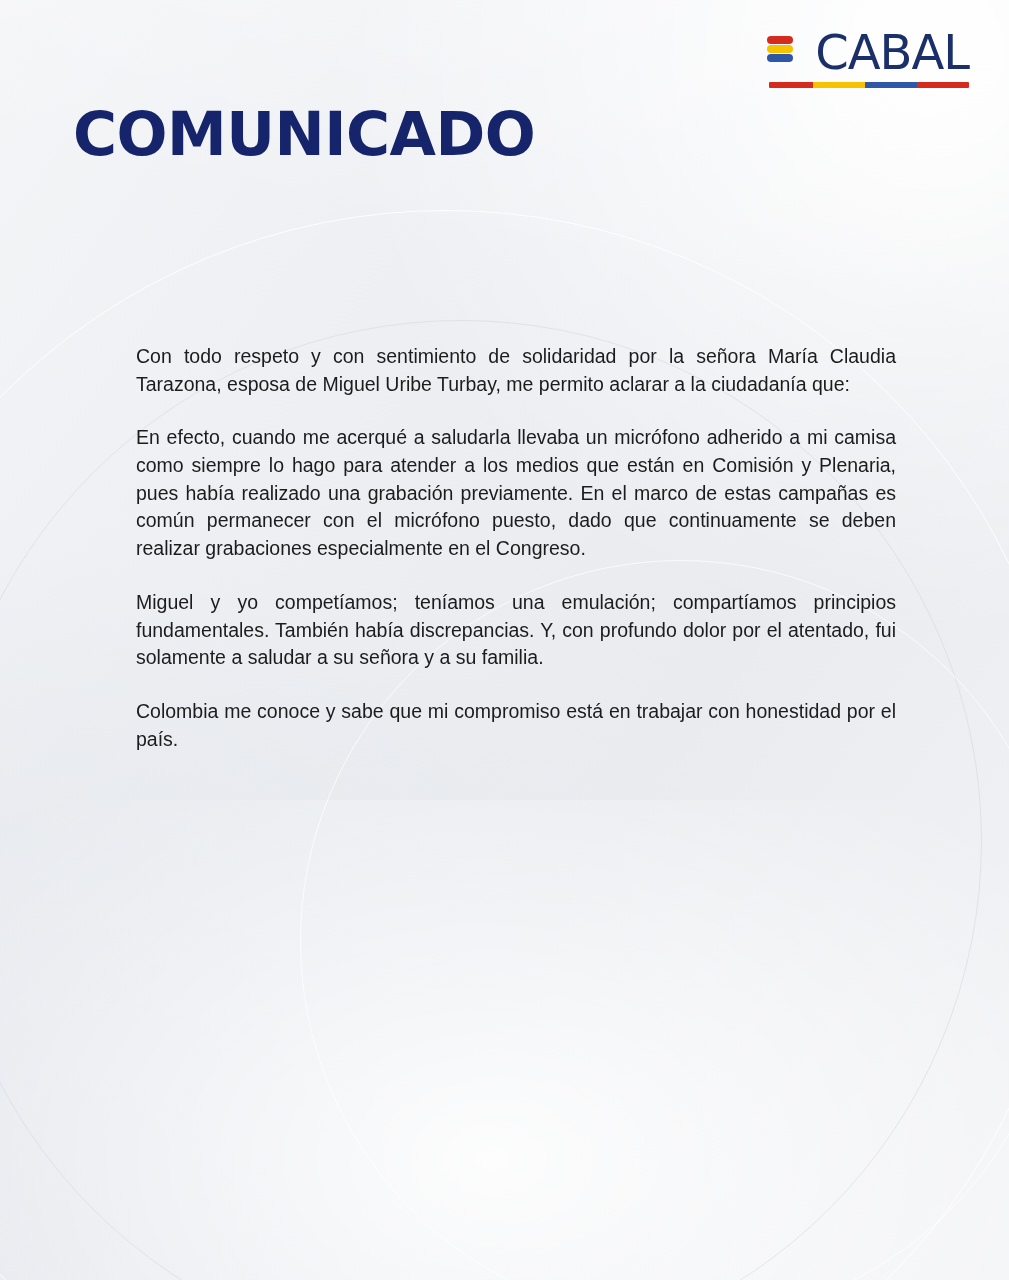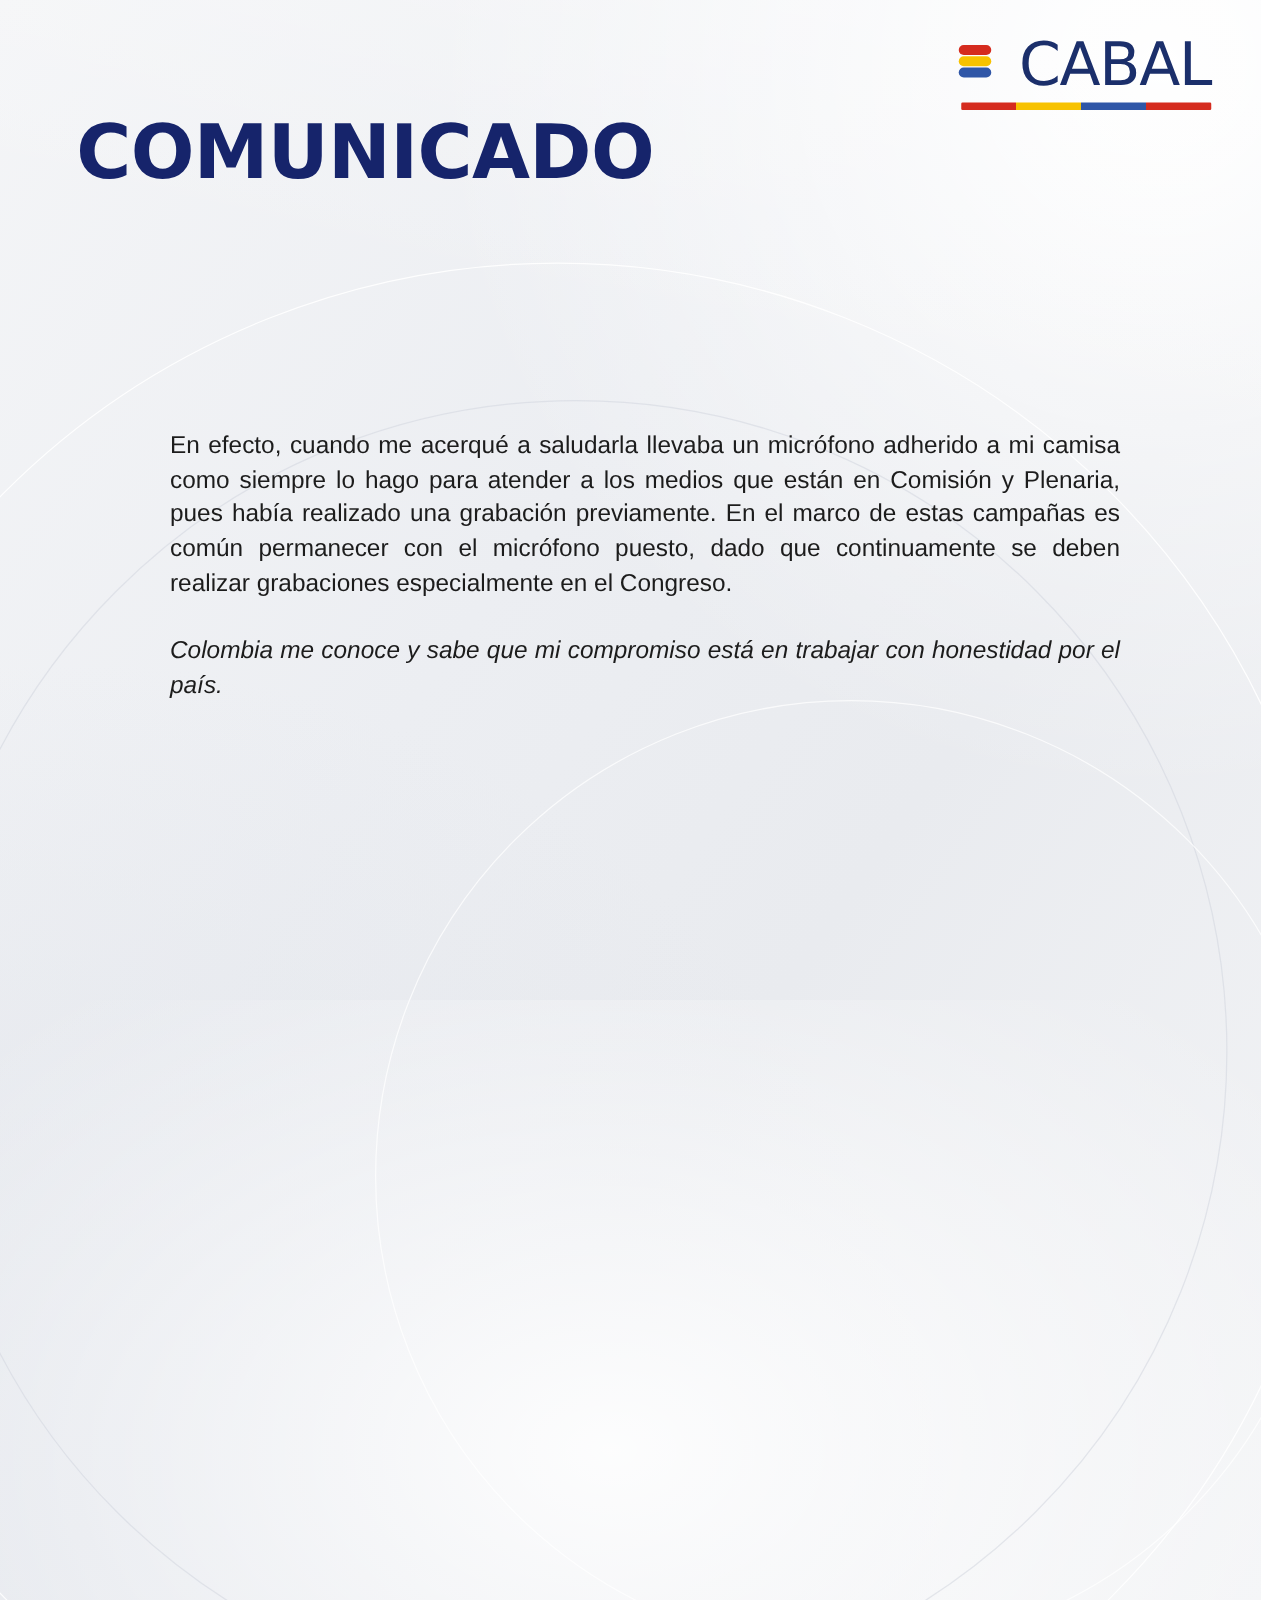--- a/index.html
+++ b/index.html
@@ -111,21 +111,21 @@
   
   .doc-title {
     position: absolute;
     left: 60px;
     top: 86px;
     font-family: "DejaVu Sans", sans-serif;
     font-weight: bold;
     font-size: 60px;
     letter-spacing: -0.5px;
     color: #16246b;
-    margin: 1px;
+    margin: 13px;
     text-transform: uppercase;
   }
 
   
   .content {
     position: absolute;
     left: 136px;
     top: 343px;
     width: 760px;
   }
@@ -133,21 +133,20 @@
     margin: 0 0 26px 0;
     font-family: "Liberation Sans", sans-serif;
     font-size: 19.5px;
     line-height: 1.42;
     color: #1c1c1c;
     text-align: justify;
     text-justify: inter-word;
   }
   .content p:last-child {
     margin-bottom: 0;
-    font-style: italic;
   }
 </style>
 </head>
 <body>
 
 <div class="page">
 
   <div class="bg-sheen"></div>
   <div class="bg-sheen2"></div>
   <div class="bg-arc a1"></div>
@@ -160,17 +159,19 @@
       <i></i>
         <i></i>
         <i></i>
     </span>
     <span class="brand-underline"></span>
   </div>
 
   <h1 class="doc-title">COMUNICADO</h1>
 
   <div class="content">
+    <p>Con todo respeto y con sentimiento de solidaridad por la señora María Claudia Tarazona, esposa de Miguel Uribe Turbay, me permito aclarar a la ciudadanía que:</p>
     <p>En efecto, cuando me acerqué a saludarla llevaba un micrófono adherido a mi camisa como siempre lo hago para atender a los medios que están en Comisión y Plenaria, pues había realizado una grabación previamente. En el marco de estas campañas es común permanecer con el micrófono puesto, dado que continuamente se deben realizar grabaciones especialmente en el Congreso.</p>
+    <p>Miguel y yo competíamos; teníamos una emulación; compartíamos principios fundamentales. También había discrepancias. Y, con profundo dolor por el atentado, fui solamente a saludar a su señora y a su familia.</p>
     <p>Colombia me conoce y sabe que mi compromiso está en trabajar con honestidad por el país.</p>
   </div>
 
 </div>
 
 </body></html>

